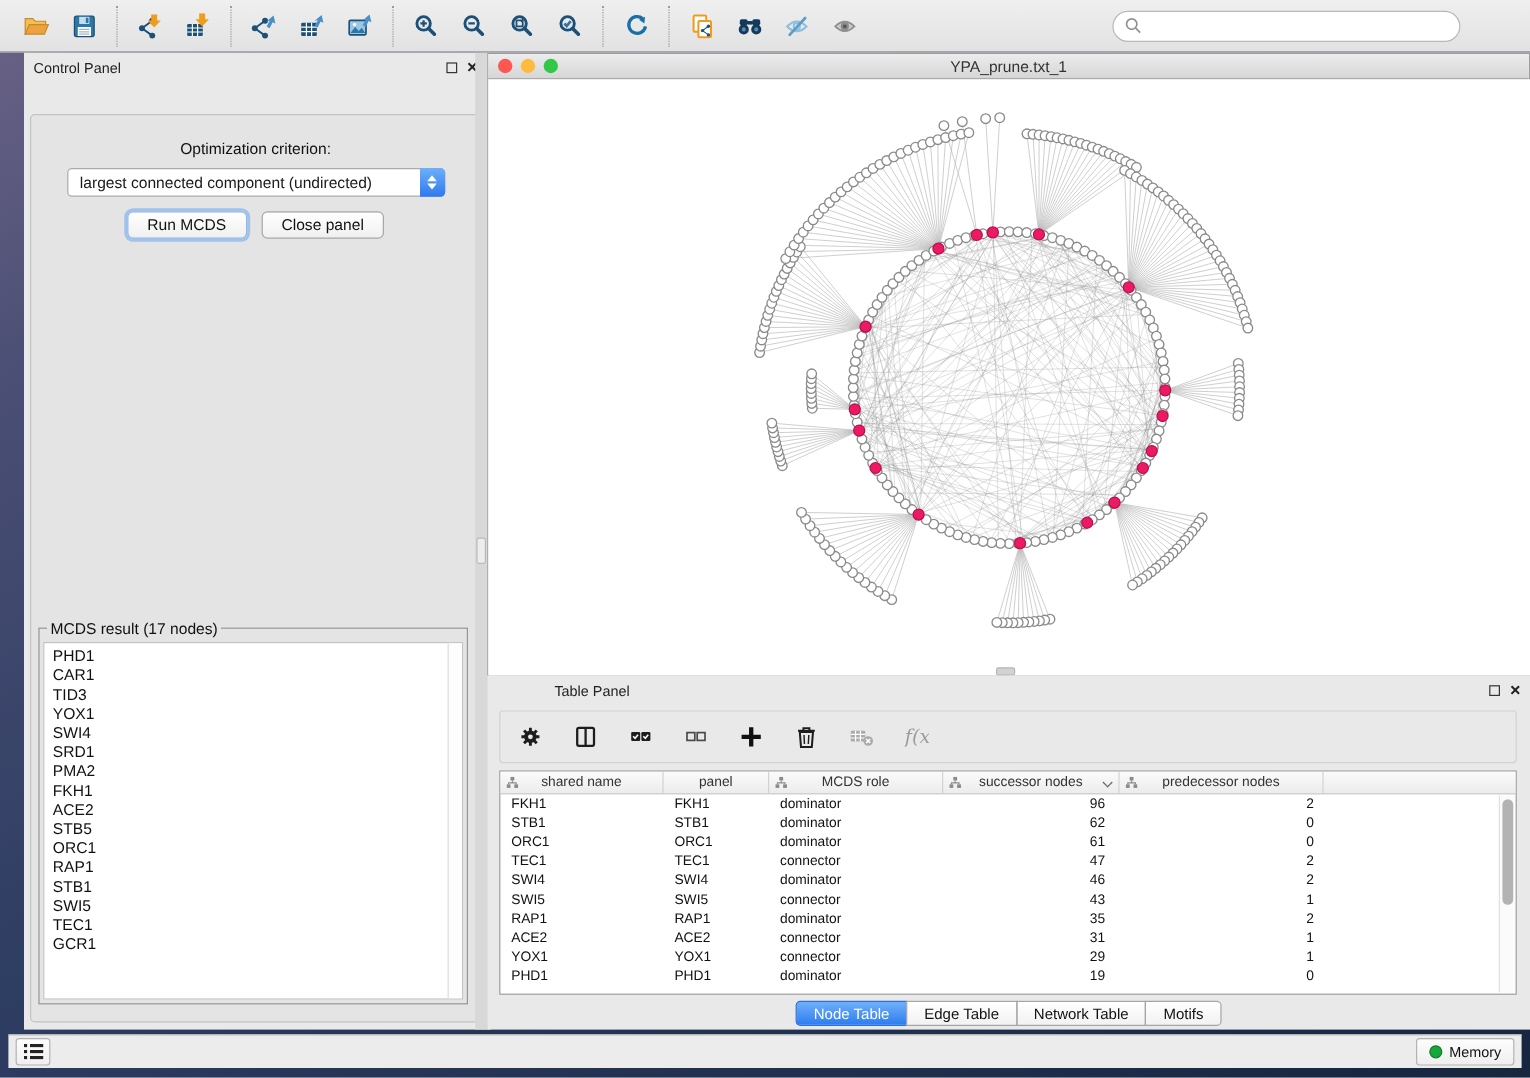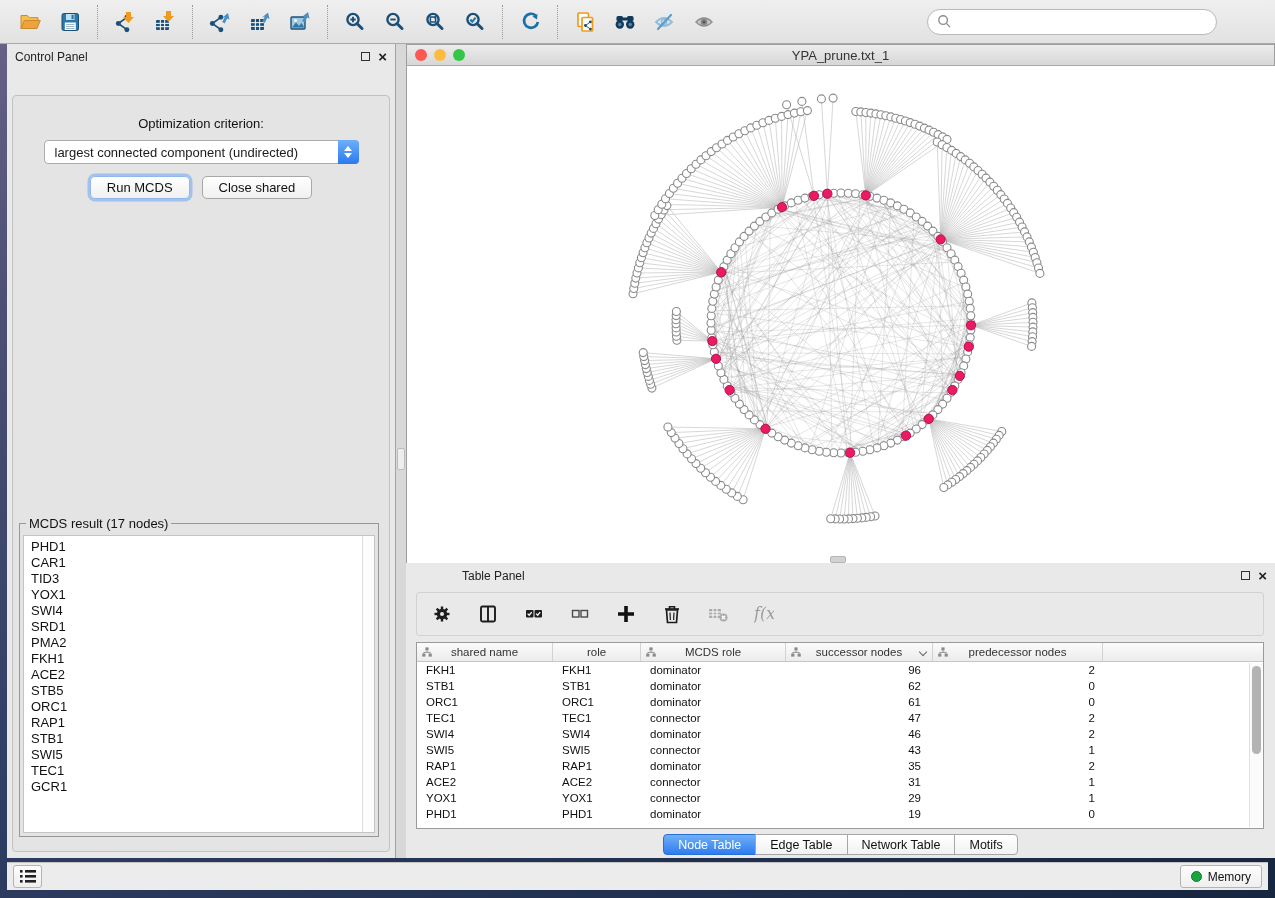--- a/index.html
+++ b/index.html
@@ -21,22 +21,22 @@
     background:none; border:none; cursor:default; }
   .tb-sep { height:34px; border-left:1px dotted #9a9a9a; margin:0 7px; }
   .tb-spacer { flex:1; }
   .searchbox {
     width:290px; height:26px; background:#fff; border:1px solid #b9b9b9; border-radius:13px;
     display:flex; align-items:center; padding-left:9px; margin-right:48px;
   }
   .searchbox input { border:none; outline:none; flex:1; height:20px; font-size:13px; background:transparent; }
   
   .cpanel {
-    position:absolute; left:7px; top:44px; width:389px; height:814px;
-    background:#e9e9e9; border-right:1px solid #a3a3a3;
+    position:absolute; left:20px; top:44px; width:389px; height:814px;
+    background:#e9e9e9; border-right:3px solid #a3a3a3;
   }
   .panel-head { height:25px; display:flex; align-items:center; padding:0 8px; }
   .panel-title { font-size:12px; color:#222; }
   .panel-head .wbtns { margin-left:auto; display:flex; align-items:center; gap:8px; }
   .float-ic { width:9px; height:9px; border:1.5px solid #333; display:inline-block; }
   .close-ic { font-size:15px; font-weight:bold; color:#222; line-height:9px; }
   .seg { display:flex; justify-content:center; }
   .seg-btn {
     height:21px; padding:0 14px; background:linear-gradient(#ffffff,#f2f2f2);
     border:1px solid #a6a6a6; margin-left:-1px; font-size:12.5px; color:#111;
@@ -318,21 +318,21 @@
     <div class="opt-label">Optimization criterion:</div>
     <div class="dropdown">
       <span>largest connected component (undirected)</span>
       <span class="dd-cap">
           <span class="dd-up"></span>
           <span class="dd-dn"></span>
         </span>
     </div>
     <div class="btn-row">
       <button class="mac-btn focus">Run MCDS</button>
-      <button class="mac-btn">Close shared</button>
+      <button class="mac-btn">Close panel</button>
     </div>
     <fieldset class="result-box">
       <legend>MCDS result (17 nodes)</legend>
       <div class="result-inner">
         <ul class="result-list" id="result-list">
             <li>PHD1</li>
             <li>CAR1</li>
             <li>TID3</li>
             <li>YOX1</li>
             <li>SWI4</li>
@@ -1170,21 +1170,21 @@
             <g fill="#8a8a8a">
               <rect x="3.4" y="0.4" width="3.2" height="3"></rect>
               <rect x="0.2" y="6.6" width="3.2" height="3"></rect>
               <rect x="6.6" y="6.6" width="3.2" height="3"></rect>
               <path d="M5 3.4v2M1.8 6.6v-1.2h6.4v1.2" fill="none" stroke="#8a8a8a" stroke-width="0.9"></path>
             </g>
           </svg>
           <span>shared name</span>
         </div>
         <div class="th" style="width: 88px;">
-          <span>role</span>
+          <span>panel</span>
         </div>
         <div class="th" style="width: 145px;">
           <svg class="tree-ic" width="10" height="10" viewBox="0 0 10 10">
             <g fill="#8a8a8a">
               <rect x="3.4" y="0.4" width="3.2" height="3"></rect>
               <rect x="0.2" y="6.6" width="3.2" height="3"></rect>
               <rect x="6.6" y="6.6" width="3.2" height="3"></rect>
               <path d="M5 3.4v2M1.8 6.6v-1.2h6.4v1.2" fill="none" stroke="#8a8a8a" stroke-width="0.9"></path>
             </g>
           </svg>

